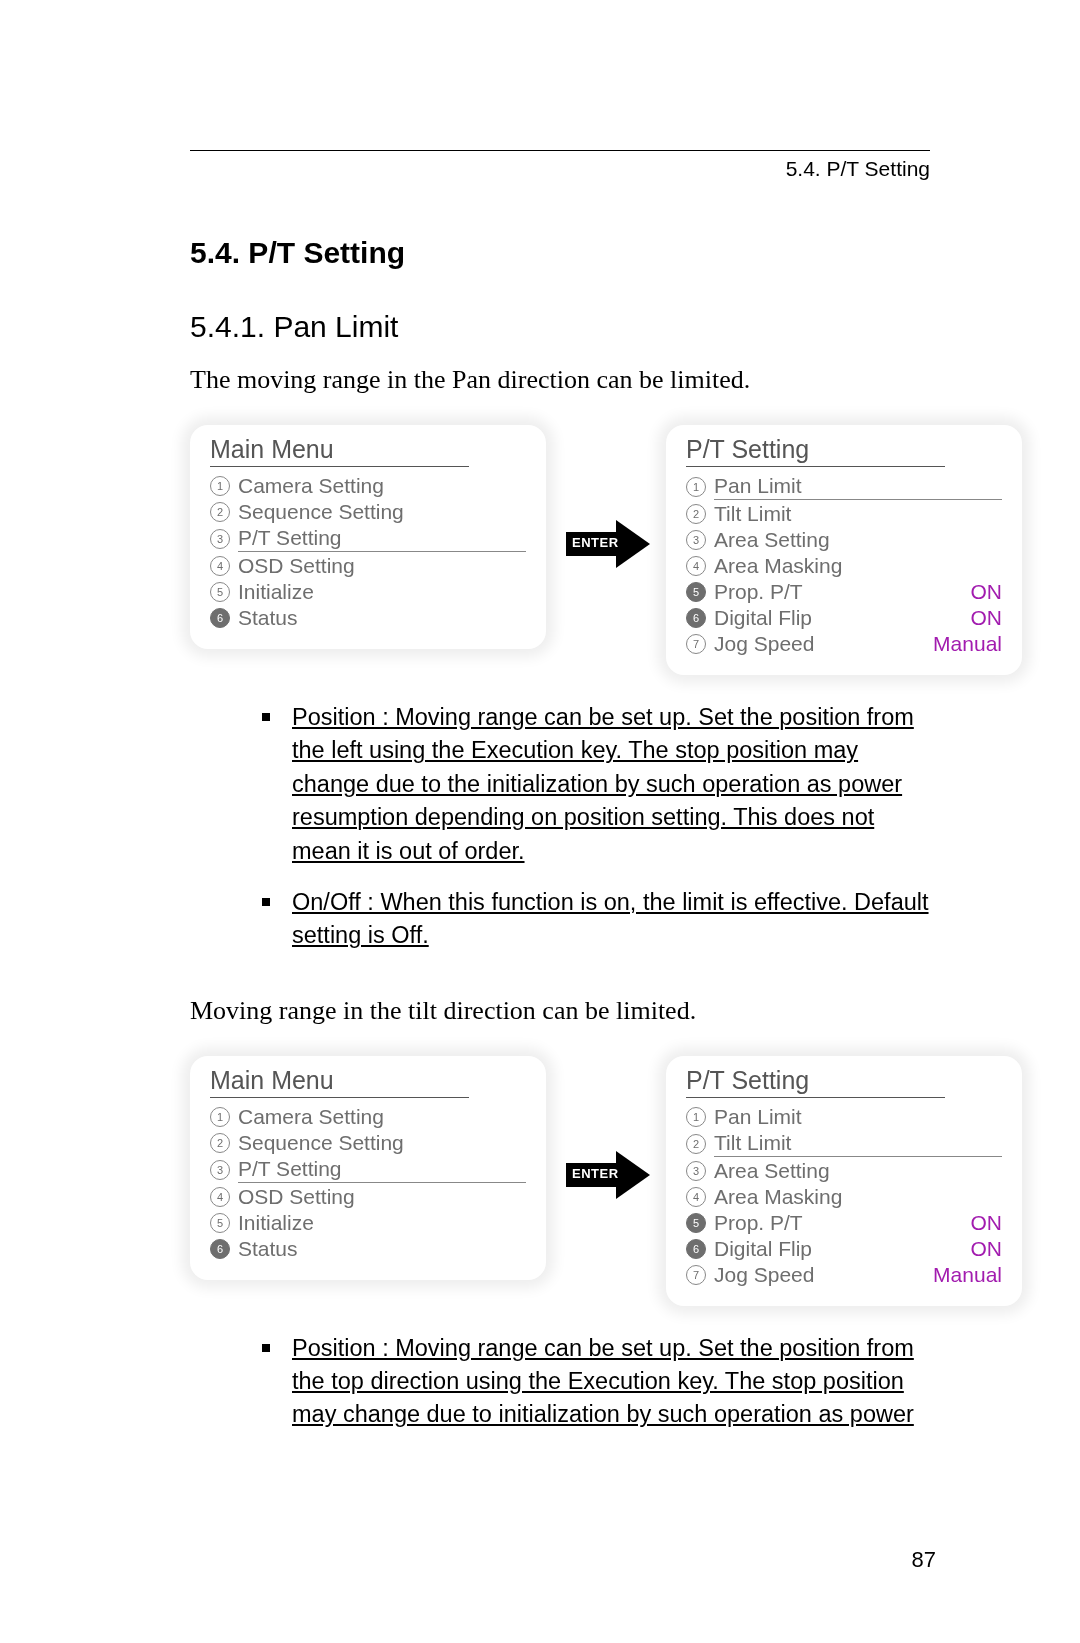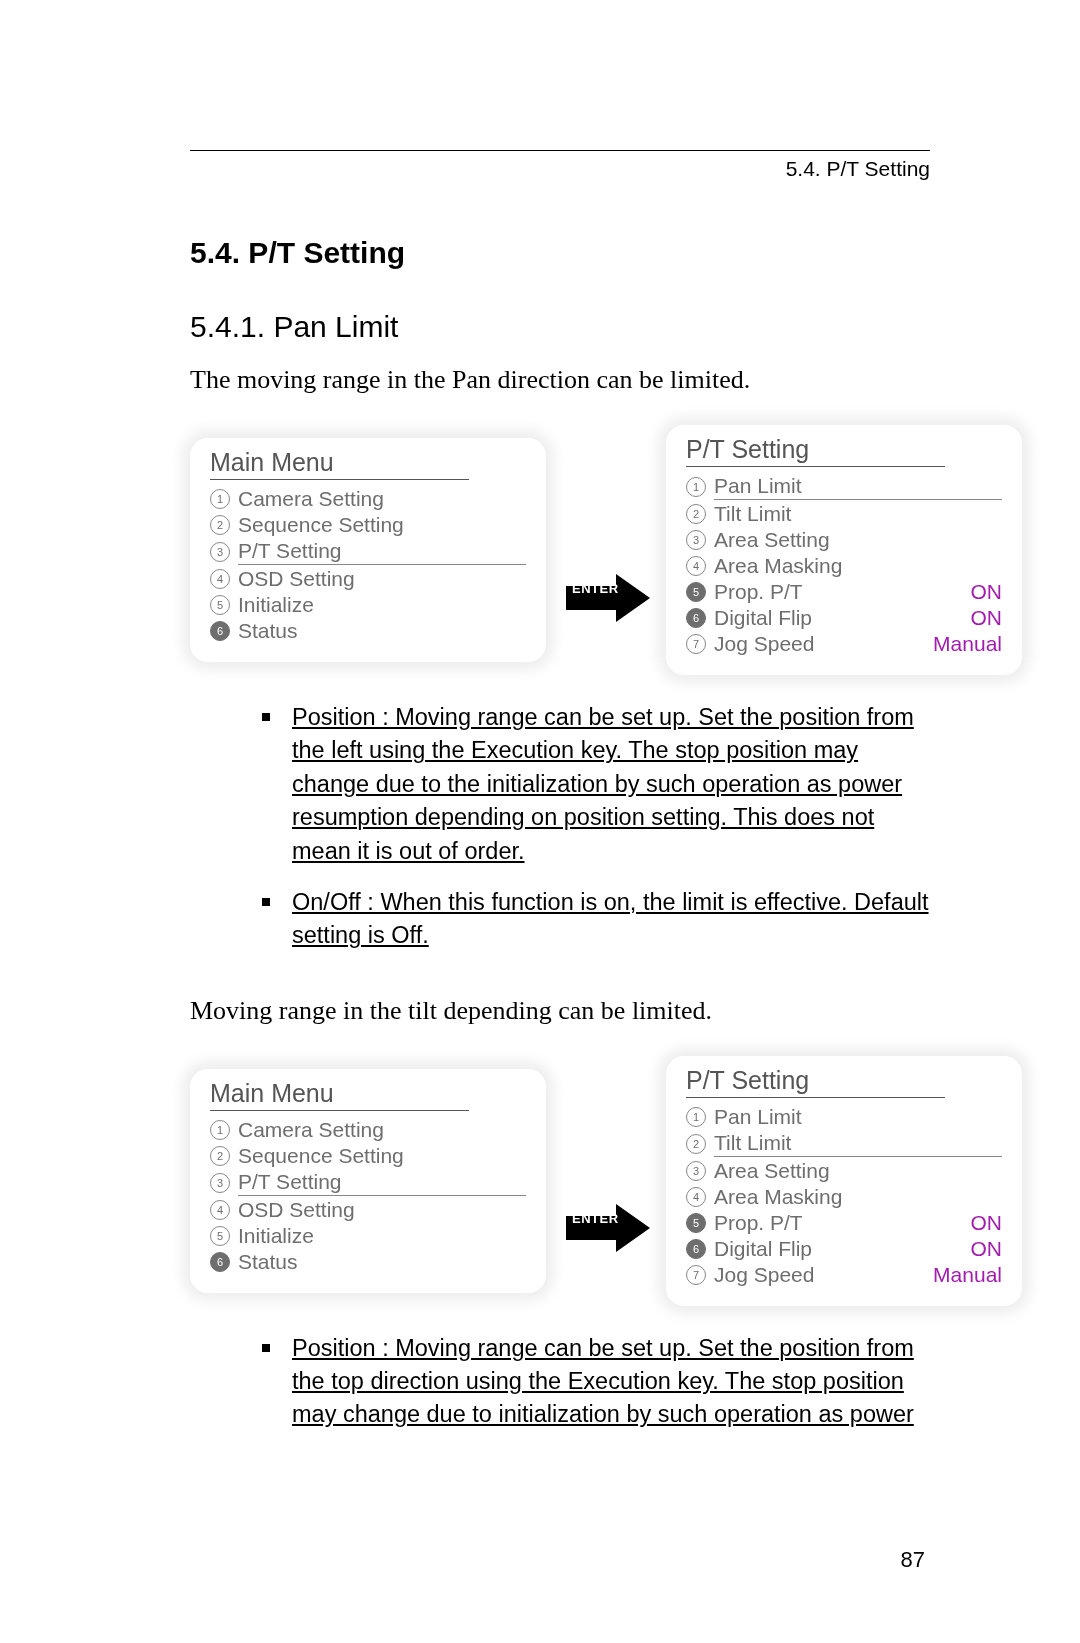--- a/index.html
+++ b/index.html
@@ -39,21 +39,21 @@
   p.body {
     font-family: Georgia, 'Times New Roman', serif;
     font-size: 26px;
     margin: 0 0 28px 0;
     line-height: 1.35;
   }
 
   
   .menu-row {
     display: flex;
-    align-items: center;
+    align-items: flex-start;
     gap: 20px;
     margin-bottom: 26px;
   }
   .menu-box {
     flex: 0 0 316px;
     border-radius: 18px;
     background: #fff;
     padding: 10px 20px 18px 20px;
     box-shadow: 0 0 14px 8px rgba(0,0,0,0.07);
     color: #6e6e6e;
@@ -113,21 +113,21 @@
   .enter-wrap .head {
     position: absolute;
     left: 50px; top: 0;
     width: 0; height: 0;
     border-top: 24px solid transparent;
     border-bottom: 24px solid transparent;
     border-left: 34px solid #000;
   }
   .enter-wrap .txt {
     position: absolute;
-    left: 6px; top: 7px;
+    left: 6px; top: 15px;
     color: #fff;
     font-size: 13px;
     font-weight: bold;
     letter-spacing: 0.5px;
   }
 
   ul.bullets {
     list-style: none;
     padding: 0 0 0 72px;
     margin: 0 0 40px 0;
@@ -146,21 +146,21 @@
     left: 0;
     top: 12px;
     width: 8px;
     height: 8px;
     background: #000;
   }
 
   .page-number {
     position: absolute;
     bottom: 70px;
-    right: 155px;
+    right: 144px;
     font-size: 22px;
   }
 </style>
 </head>
 <body>
 
 <div class="page">
 
   <hr class="header-line">
   <div class="running-head">5.4. P/T Setting</div>
@@ -243,21 +243,21 @@
           </li>
         </ul>
     </div>
   </div>
 
   <ul class="bullets" id="b1">
       <li>Position : Moving range can be set up. Set the position from the left using the Execution key. The stop position may change due to the initialization by such operation as power resumption depending on position setting. This does not mean it is out of order.</li>
       <li>On/Off : When this function is on, the limit is effective. Default setting is Off.</li>
     </ul>
 
-  <p class="body">Moving range in the tilt depending can be limited.</p>
+  <p class="body">Moving range in the tilt direction can be limited.</p>
 
   <div class="menu-row">
     <div class="menu-box">
       <div class="menu-title">Main Menu</div>
       <ul class="menu-items" id="mm2">
           <li>
             <span class="num">1</span>
             <span class="label">Camera Setting</span>
           </li>
           <li>

